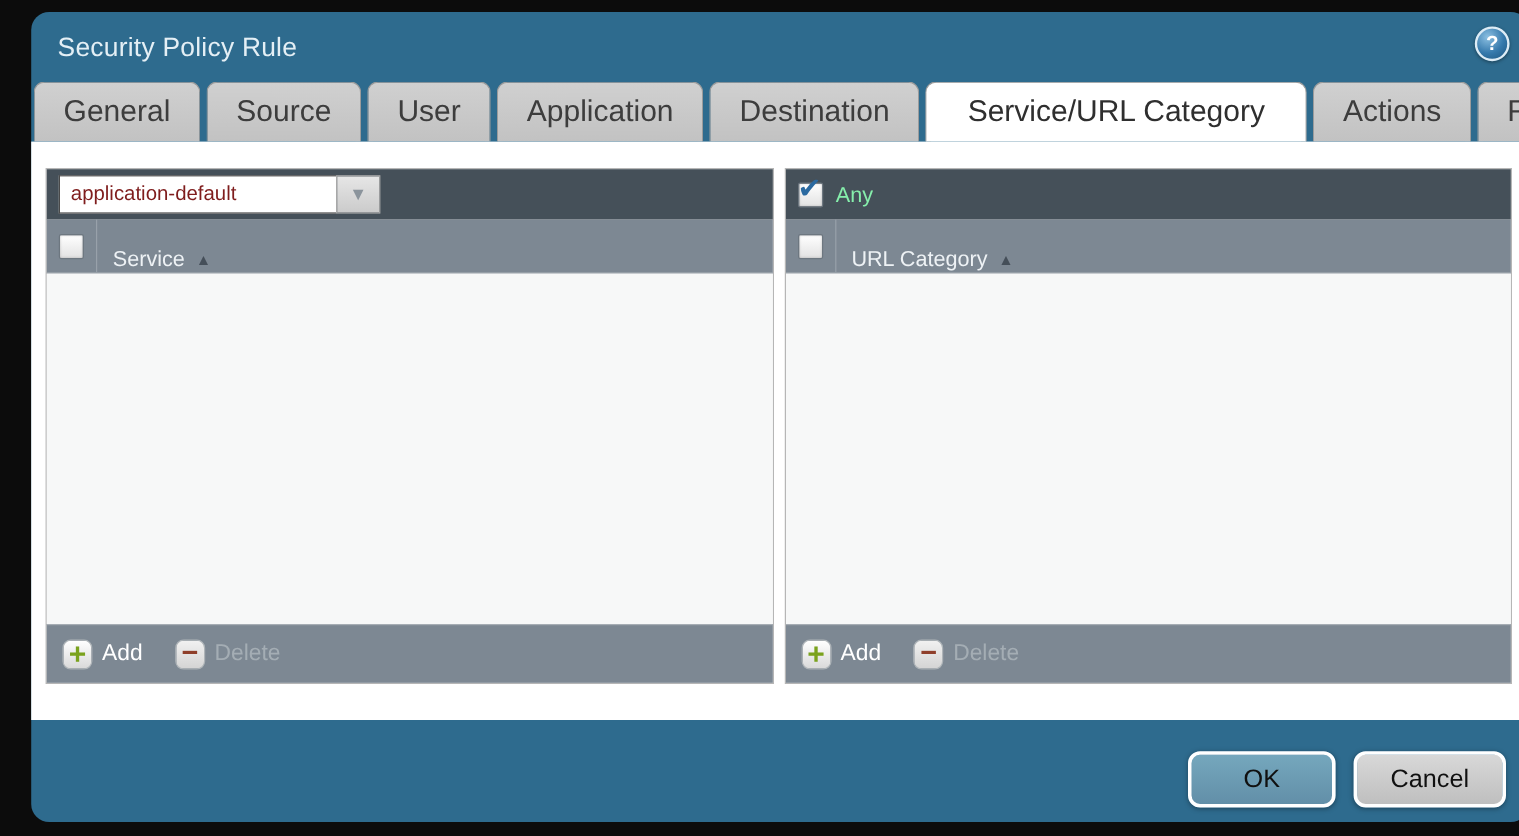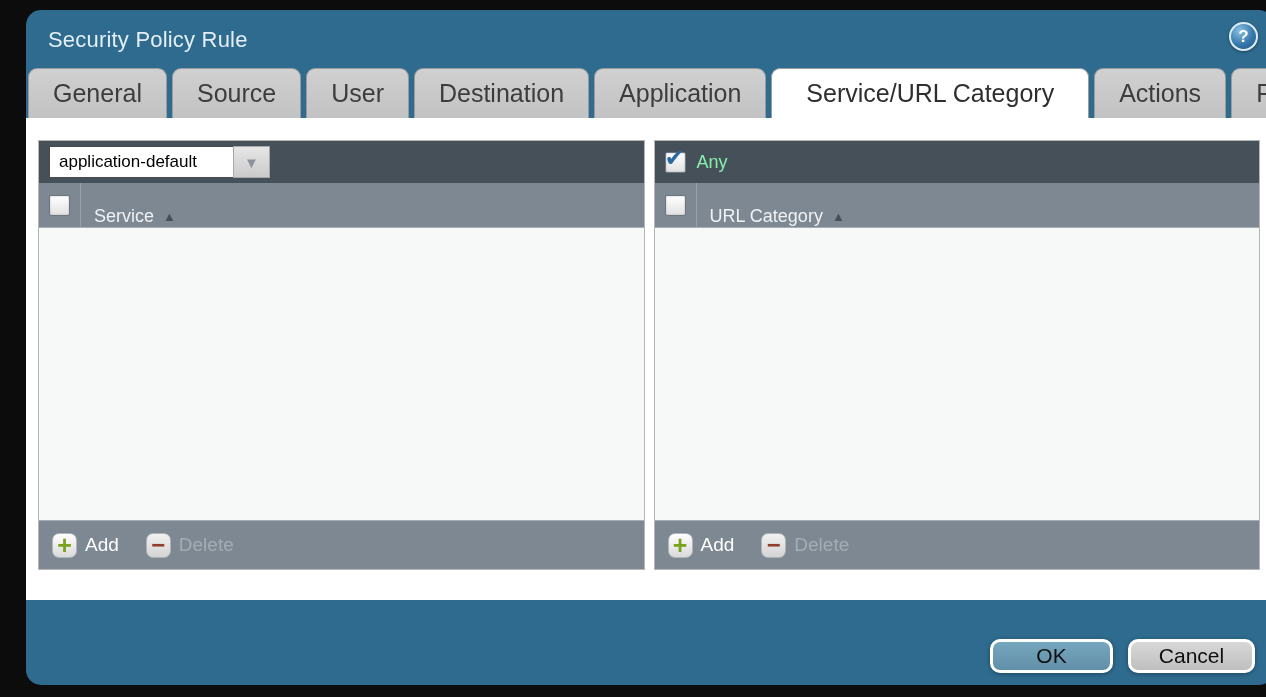--- a/index.html
+++ b/index.html
@@ -60,23 +60,23 @@
     flex:1; border:1px solid #b6b6b6;
     display:flex; flex-direction:column;
     background:#f7f8f8; min-width:0;
   }
   .panel-toolbar {
     height:42px; background:#455059; flex:none;
     display:flex; align-items:center; padding:0 10px;
   }
   .combo { display:flex; align-items:stretch; height:32px; }
   .combo input {
-    width:184px; border:1px solid #4a4a4a; border-right:none;
+    width:231px; border:1px solid #4a4a4a; border-right:none;
     font-size:17px; padding:0 9px;
-    font-family:"Liberation Sans", sans-serif; color:#000000;
+    font-family:"Liberation Sans", sans-serif; color:#7f1d1d;
     outline:none; background:#ffffff;
   }
   .combo-btn {
     width:37px; background:linear-gradient(#e6e6e6,#cbcbcb);
     border:1px solid #a8a8a8;
     display:flex; align-items:center; justify-content:center;
     color:#8b949c; font-size:15px; cursor:pointer;
   }
   .checkbox {
     width:21px; height:21px; flex:none; position:relative;
@@ -129,21 +129,21 @@
   .mini-icon.plus  { color:#7aa21d; font-size:25px; }
   .mini-icon.minus { color:#8f3f2b; font-size:24px; background:linear-gradient(#f1f1f1,#d4d4d4); }
 
   
   .bottombar { height:85px; position:relative; }
   .dialog-buttons {
     position:absolute; right:19px; bottom:12px;
     display:flex; gap:15px;
   }
   .btn {
-    height:34px; border-radius:10px; border:3px solid #ffffff;
+    height:47px; border-radius:10px; border:3px solid #ffffff;
     font-size:21px; color:#101010;
     display:flex; align-items:center; justify-content:center;
     box-shadow:0 1px 4px rgba(0,0,0,.35);
     cursor:pointer; font-family:"Liberation Sans", sans-serif;
   }
   .btn-ok     { width:123px; background:linear-gradient(#75a7bd,#628fa8); }
   .btn-cancel { width:127px; background:linear-gradient(#d8d8d8,#bfbfbf); }
 </style>
 </head>
 <body>
@@ -161,24 +161,24 @@
     <div class="tab">
         <span>General</span>
       </div>
     <div class="tab">
         <span>Source</span>
       </div>
     <div class="tab">
         <span>User</span>
       </div>
     <div class="tab">
+        <span>Application</span>
+      </div>
+    <div class="tab">
         <span>Destination</span>
-      </div>
-    <div class="tab">
-        <span>Application</span>
       </div>
     <div class="tab active">
         <span>Service/URL Category</span>
       </div>
     <div class="tab">
         <span>Actions</span>
       </div>
     <div class="tab">
         <span>Rule</span>
       </div>

